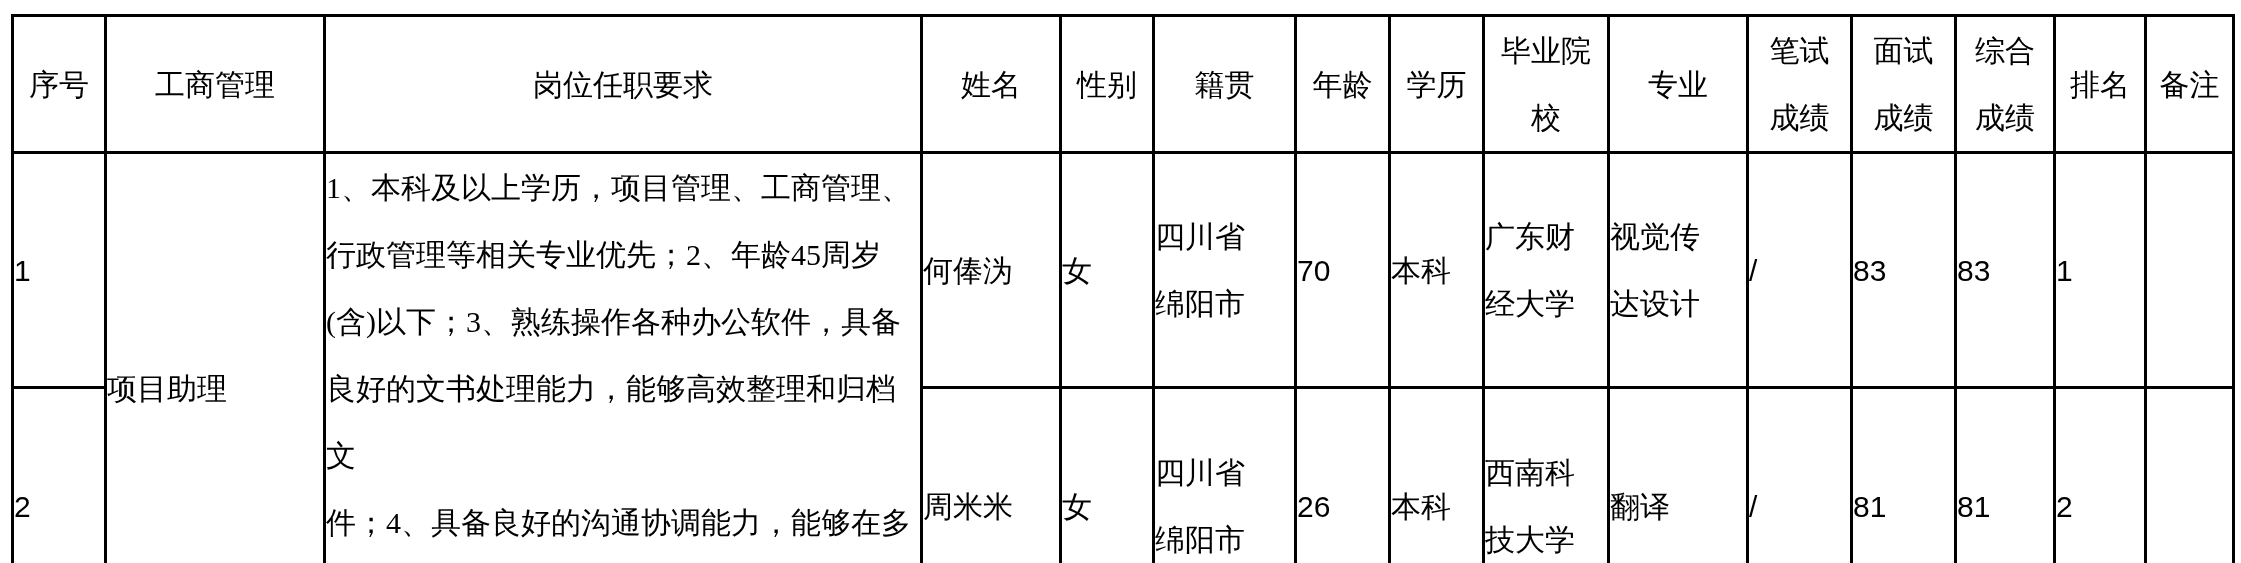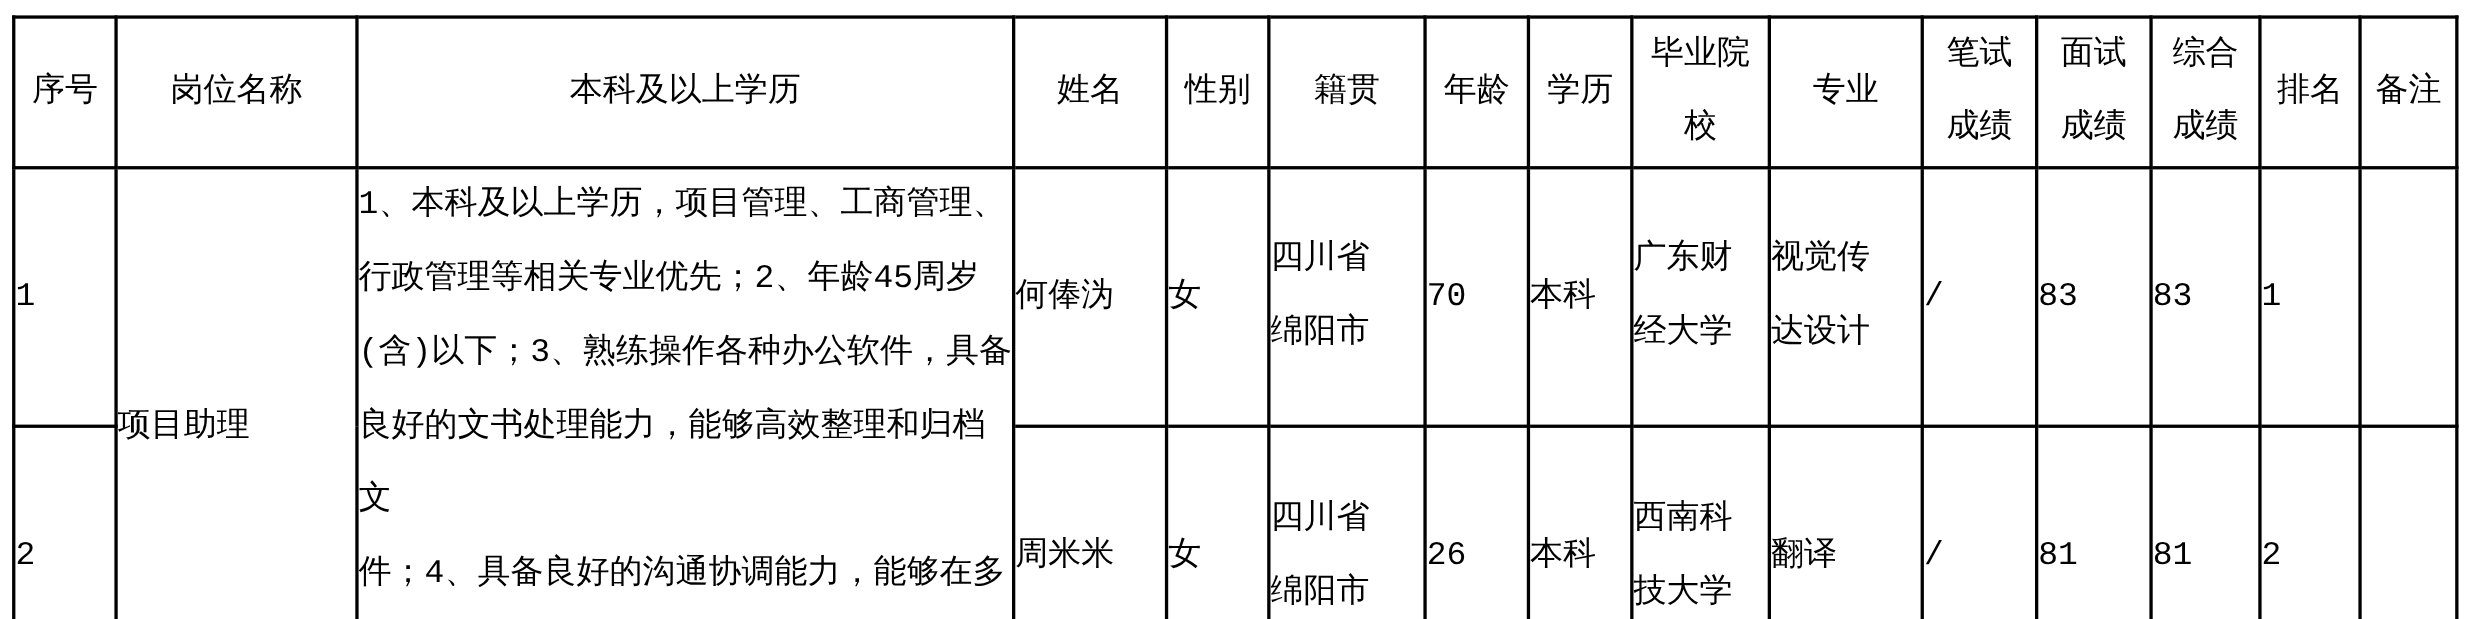--- a/index.html
+++ b/index.html
@@ -30,21 +30,20 @@
   table.results td {
     border: 3px solid #000000;
     padding: 0;
     vertical-align: middle;
     color: #000000;
     font-size: 30px;
     font-weight: normal;
     line-height: 67px;
     white-space: pre-line;
     overflow: hidden;
-    font-family: Liberation Mono, monospace;
   }
   tr.header-row   { height: 136px; }
   tr.body-row-1   { height: 201px; }
   tr.body-row-2   { height: 202px; }
   td.req-cell {
     text-align: left;
     padding: 0 10px 0 14px;
     font-size: 29px;
     line-height: 67px;
   }
@@ -70,22 +69,22 @@
       <col style="width:139px">
       <col style="width:104px">
       <col style="width:104px">
       <col style="width:99px">
       <col style="width:91px">
       <col style="width:88px">
     </colgroup>
     <tbody>
       <tr class="header-row">
         <th>序号</th>
-        <th>岗位名称</th>
-        <th>本科及以上学历</th>
+        <th>工商管理</th>
+        <th>岗位任职要求</th>
         <th>姓名</th>
         <th>性别</th>
         <th>籍贯</th>
         <th>年龄</th>
         <th>学历</th>
         <th>毕业院
 校</th>
         <th>专业</th>
         <th>笔试
 成绩</th>

